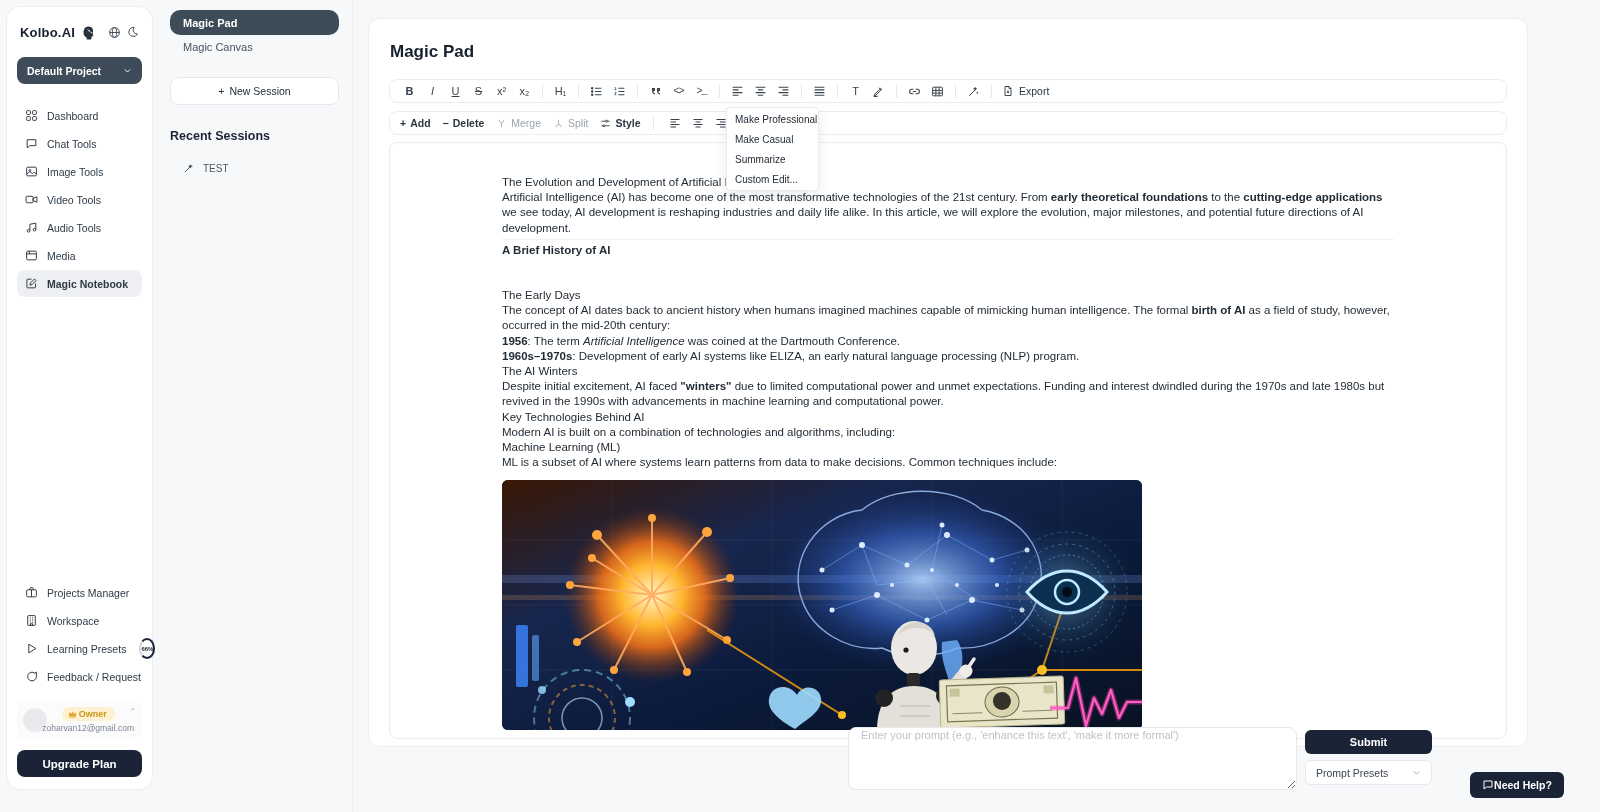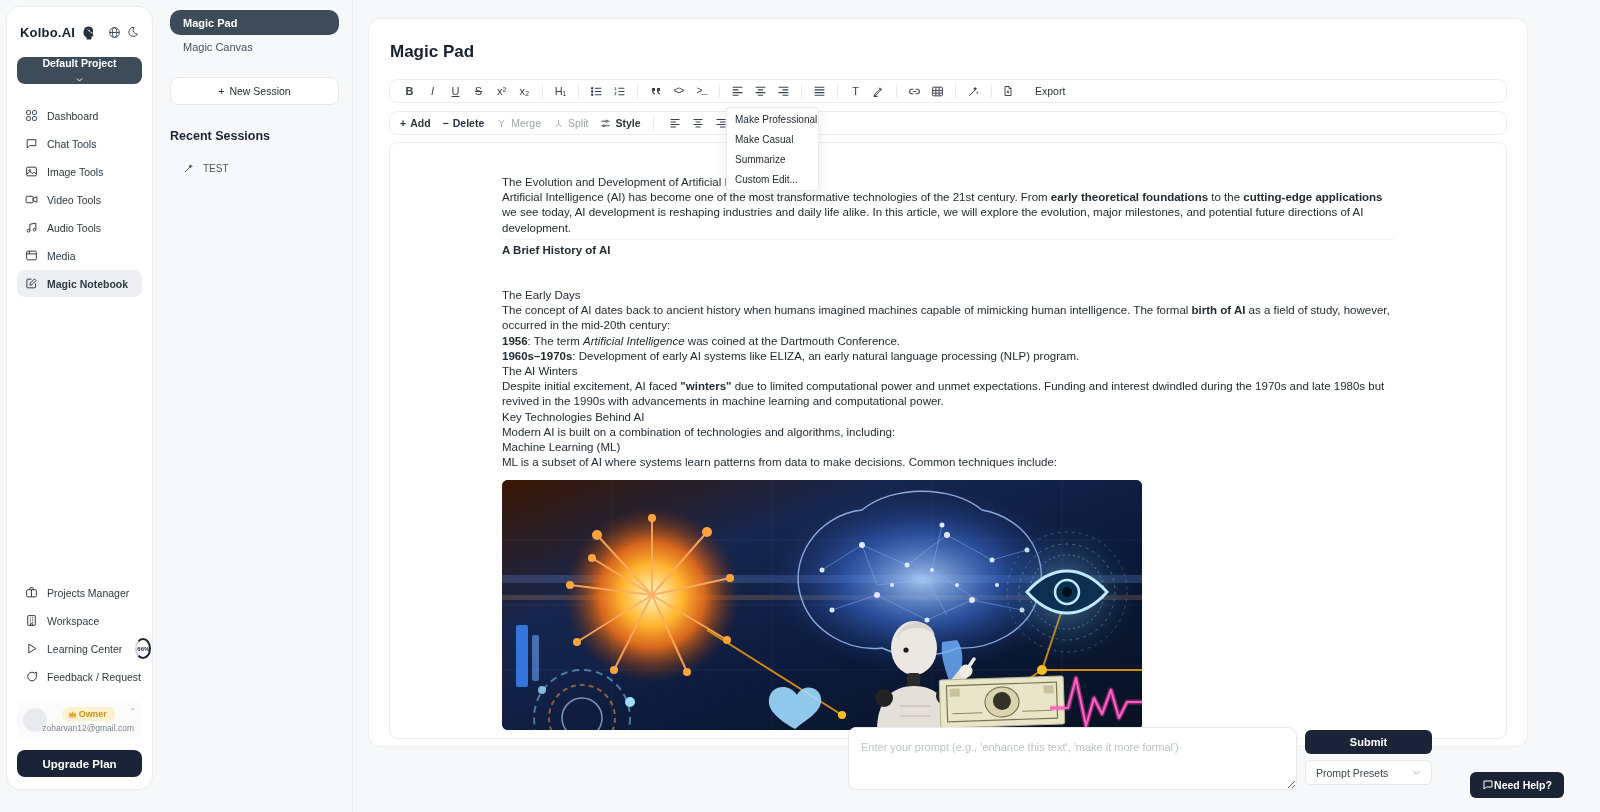--- a/index.html
+++ b/index.html
@@ -18,21 +18,21 @@
     background:#fff; border:1px solid #ebedf0; border-radius:14px;
     display:flex; flex-direction:column; padding:16px 10px 12px;
   }
   .logo-row { display:flex; align-items:center; gap:6px; padding:0 3px; margin-bottom:16px; }
   .logo-text { font-weight:bold; font-size:13px; color:#16202e; letter-spacing:.2px; }
   .logo-row .spacer { flex:1; }
   .icon-btn { display:flex; align-items:center; justify-content:center; width:18px; height:18px; }
   .project-btn {
     display:flex; align-items:center; justify-content:space-between;
     background:#3d4c58; color:#fff; border-radius:8px; height:27px; width:100%;
-    padding:0 10px; font-size:10.5px; font-weight:bold; margin-bottom:18px;flex-direction:column;
+    padding:0 10px; font-size:10.5px; font-weight:bold; margin-bottom:18px;
   }
   .nav { display:flex; flex-direction:column; gap:1px; }
   .nav-item {
     display:flex; align-items:center; gap:9px; height:27px; padding:0 8px;
     font-size:10.5px; color:#2e3a46; border-radius:8px; cursor:pointer; white-space:nowrap;
   }
   .nav-item.selected { background:#edeff2; font-weight:bold; }
   .nav-item .ni { flex:0 0 auto; display:flex; }
   .sidebar .grow { flex:1; }
   .lc-badge {
@@ -95,21 +95,21 @@
     min-width:23px; height:22px; font-size:11px; color:#39434e; padding:0 2px;
   }
   .tb-btn.mono { font-family:"Liberation Mono", monospace; font-size:10px; letter-spacing:-1px; }
   .tb-label { font-size:10.5px; font-weight:bold; color:#2b3642; }
   .tb-btn.disabled .tb-label, .tb-btn.disabled { color:#9aa3ad; }
   .tb-sep { width:1px; height:14px; background:#e7e9ec; margin:0 6px; flex:0 0 auto; }
   .g-b { font-weight:bold; }
   .g-i { font-style:italic; }
   .g-u { text-decoration:underline; }
   .g-s { text-decoration:line-through; }
-  .export-btn { display:flex; align-items:center; gap:21px; font-size:10.5px; color:#2b3642; padding:0 4px; }
+  .export-btn { display:flex; align-items:center; gap:5px; font-size:10.5px; color:#2b3642; padding:0 4px; }
 
   .docbox { margin-top:7px; border:1px solid #ebedf0; border-radius:8px; height:597px; overflow:hidden; }
   .doccontent { width:892px; margin:0 auto; padding-top:32px; font-size:11.5px; line-height:15.2px; color:#222c36; }
   .doc-line { min-height:15px; }
   .seg-b { font-weight:bold; }
   .seg-i { font-style:italic; }
   .seg-u { }
   .block-divider { border-bottom:1px solid #f0f1f3; margin:3px 0; }
   .doc-image { width:640px; height:250px; margin-top:10px; border-radius:6px; overflow:hidden; background:#0a1428; }
 
@@ -118,21 +118,21 @@
     position:absolute; left:726px; top:107px; width:93px; z-index:30;
     background:#fff; border:1px solid #e9ebee; border-radius:4px;
     box-shadow:0 6px 14px rgba(16,24,40,.08); padding:1px 0;
   }
   .ai-menu-item { font-size:10px; color:#222c36; height:20px; display:flex; align-items:center; padding:0 8px; white-space:nowrap; cursor:pointer; }
 
   
   .prompt-textarea {
     position:absolute; left:848px; top:727px; width:449px; height:63px; z-index:20;
     border:1px solid #e6e8eb; border-radius:8px; background:#fff;
-    padding:13px 12px; font-size:11px; color:#333; font-family:inherit; resize:both;
+    padding:1px 12px; font-size:11px; color:#333; font-family:inherit; resize:both;
   }
   .prompt-textarea::placeholder { color:#bcc3cb; }
   .submit-btn {
     position:absolute; left:1305px; top:730px; width:127px; height:24px; z-index:20;
     background:#1b2437; color:#fff; font-size:11px; font-weight:bold; border-radius:6px;
   }
   .presets-btn {
     position:absolute; left:1305px; top:760px; width:127px; height:25px; z-index:20;
     background:#fff; border:1px solid #e6e8eb; border-radius:6px;
     display:flex; align-items:center; justify-content:space-between;
@@ -270,21 +270,21 @@
           </svg>
         </span>
       <span>Workspace</span>
     </div>
     <div class="nav-item">
       <span class="ni">
           <svg width="13" height="13" viewBox="0 0 24 24" fill="none" stroke="#2e3a46" stroke-width="1.8">
             <path d="M7 4l13 8-13 8z"></path>
           </svg>
         </span>
-      <span>Learning Center</span>
+      <span>Learning Presets</span>
       <span class="lc-badge">66%</span>
     </div>
     <div class="nav-item">
       <span class="ni">
           <svg width="13" height="13" viewBox="0 0 24 24" fill="none" stroke="#2e3a46" stroke-width="1.8">
             <path d="M21 12a8 8 0 1 1-3-6.2L21 4z"></path>
           </svg>
         </span>
       <span>Feedback / Request</span>
     </div>

